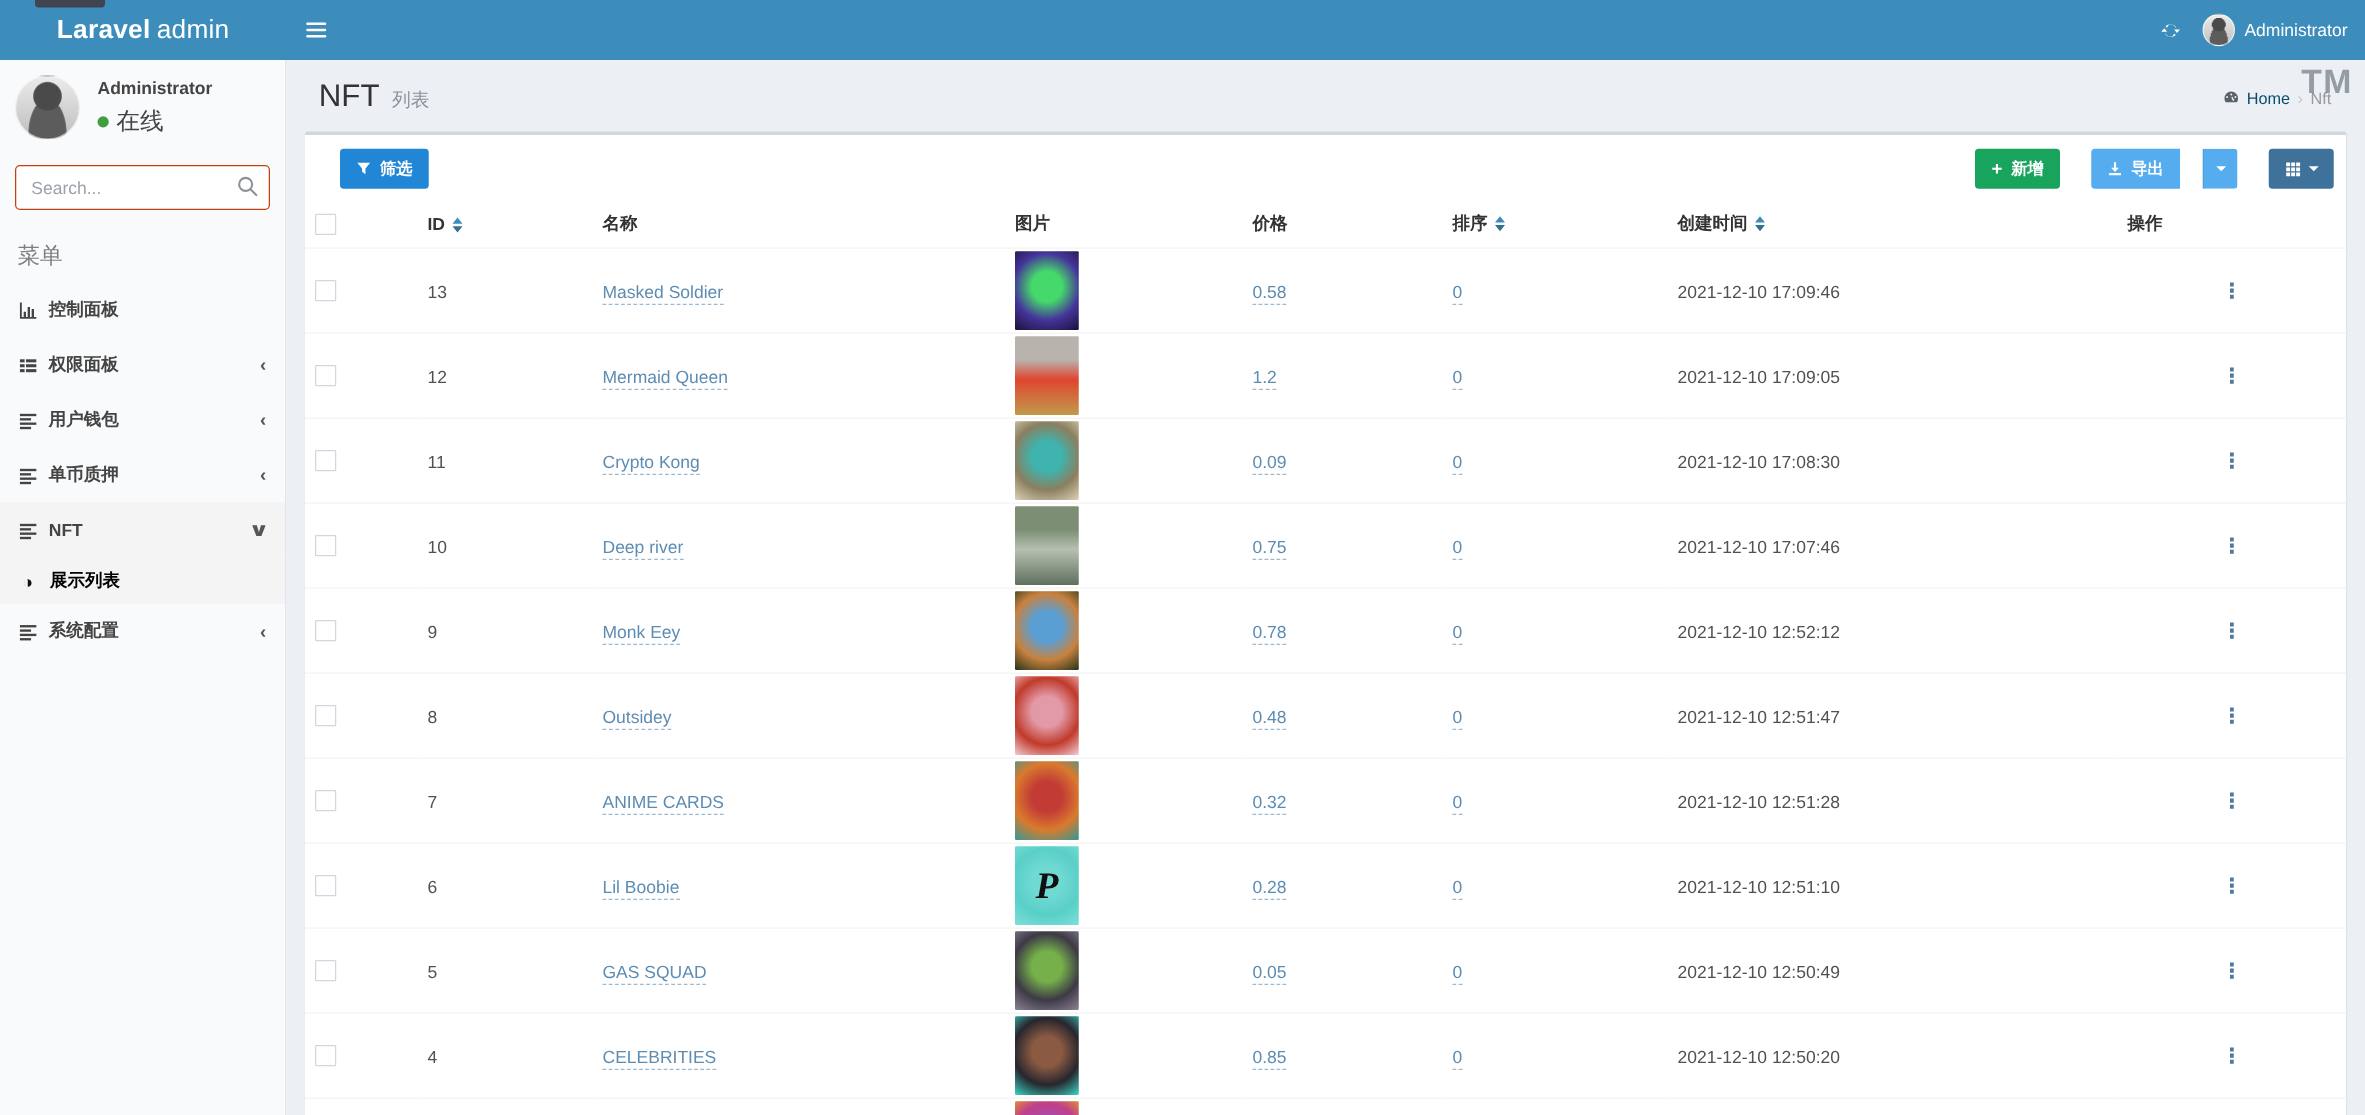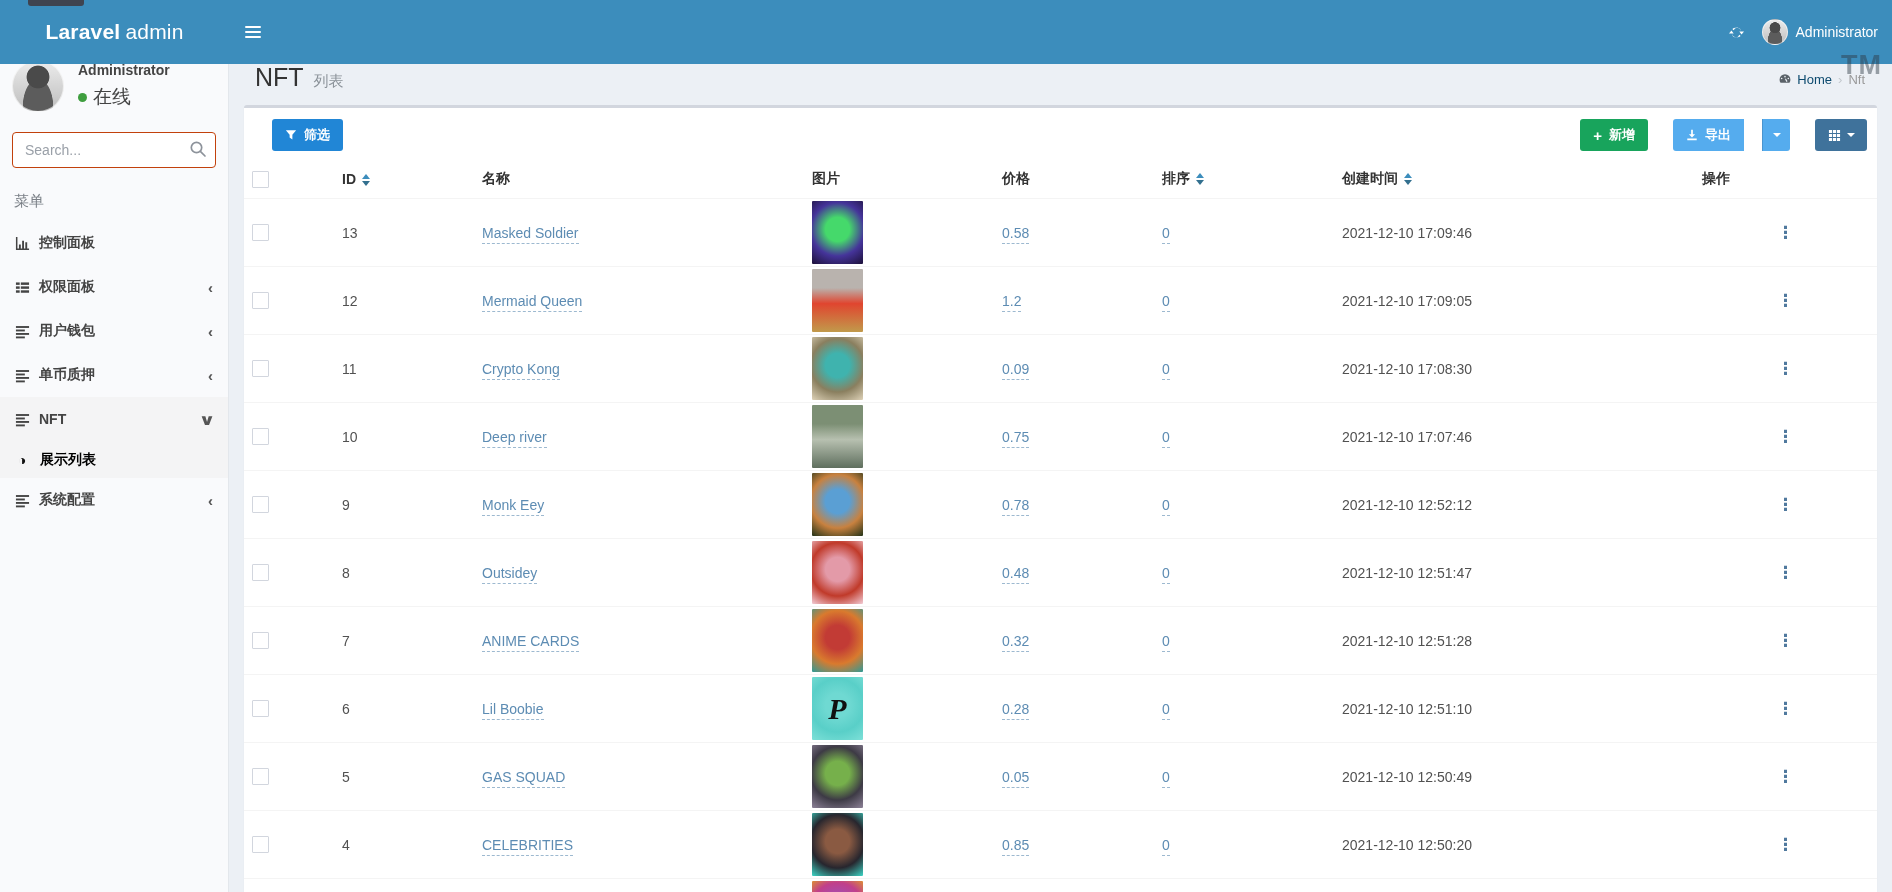--- a/index.html
+++ b/index.html
@@ -1,21 +1,21 @@
 <!DOCTYPE html>
 <html><head>
 <meta charset="utf-8">
 <style>
   * { margin:0; padding:0; box-sizing:border-box; }
   html,body { background:#d8dde2; }
   body { font-family:"Liberation Sans","DejaVu Sans",sans-serif; }
   .screen { position:relative; width:1892px; height:892px; overflow:hidden; background:#ecf0f5; }
 
   
-  .navbar { position:absolute; top:0; left:0; right:0; height:64px; background:#3c8dbc; display:flex; align-items:stretch; z-index:30; }
+  .navbar { position:absolute; top:0; left:0; right:0; height:48px; background:#3c8dbc; display:flex; align-items:stretch; z-index:30; }
   .brand { width:229px; display:flex; align-items:center; justify-content:center; color:#fff; font-size:21px; letter-spacing:.2px; }
   .brand b { font-weight:700; margin-right:5px; }
   .brand span.light { font-weight:300; }
   .hamburger { width:48px; display:flex; align-items:center; justify-content:center; cursor:pointer; }
   .hamburger .bars { width:16px; }
   .hamburger .bars i { display:block; height:2.5px; background:#fff; margin:2.5px 0; border-radius:1px; }
   .nav-right { margin-left:auto; display:flex; align-items:center; gap:18px; padding-right:14px; }
   .nav-refresh { display:flex; align-items:center; cursor:pointer; }
   .nav-user { display:flex; align-items:center; gap:8px; color:#fff; font-size:14px; cursor:pointer; }
   .avatar-sm, .avatar-lg { border-radius:50%; background:
@@ -30,21 +30,21 @@
   .sidebar { position:absolute; top:48px; left:0; width:229px; bottom:0; background:#f9fafc; border-right:1px solid #e3e7ec; z-index:20; }
   .user-panel { display:flex; align-items:center; gap:14px; padding:12px 12px 14px 12px; }
   .avatar-lg { width:52px; height:52px; }
   .user-meta .uname { font-size:14px; font-weight:700; color:#444; margin-bottom:6px; }
   .user-meta .ustatus { font-size:19px; color:#444; display:flex; align-items:center; gap:6px; }
   .dot { width:9px; height:9px; border-radius:50%; background:#3f9e3f; display:inline-block; }
   .search-wrap { margin:6px 12px 14px 12px; position:relative; }
   .search-input { width:100%; height:36px; border:1px solid #c2410c; border-radius:4px; background:#fff; padding:0 34px 0 12px; font-size:14px; color:#555; outline:none; font-family:inherit; }
   .search-input::placeholder { color:#9aa0a8; }
   .search-btn { position:absolute; right:9px; top:8px; cursor:pointer; }
-  .menu-header { padding:10px 14px; font-size:15px; color:#7b8087; }
+  .menu-header { padding:10px 14px; font-size:18px; color:#7b8087; }
   .menu { display:flex; flex-direction:column; }
   .menu-item { display:flex; align-items:center; height:44px; padding:0 15px; color:#444; font-size:14px; font-weight:600; text-decoration:none; cursor:pointer; }
   .menu-item .mi-icon { width:24px; display:flex; align-items:center; }
   .menu-item .mi-chev { margin-left:auto; color:#555; font-size:15px; line-height:1; }
   .menu-item.grouped { background:#f4f4f5; }
   .menu-item.sub { height:37px; padding-left:18px; font-weight:600; }
   .menu-item.sub .mi-icon { width:22px; font-size:14px; color:#222; }
   .menu-item.active { color:#000; font-weight:700; }
   .chev-down { font-size:12px; transform:scaleX(1.4); }
   .chev-left { font-size:17px; }

